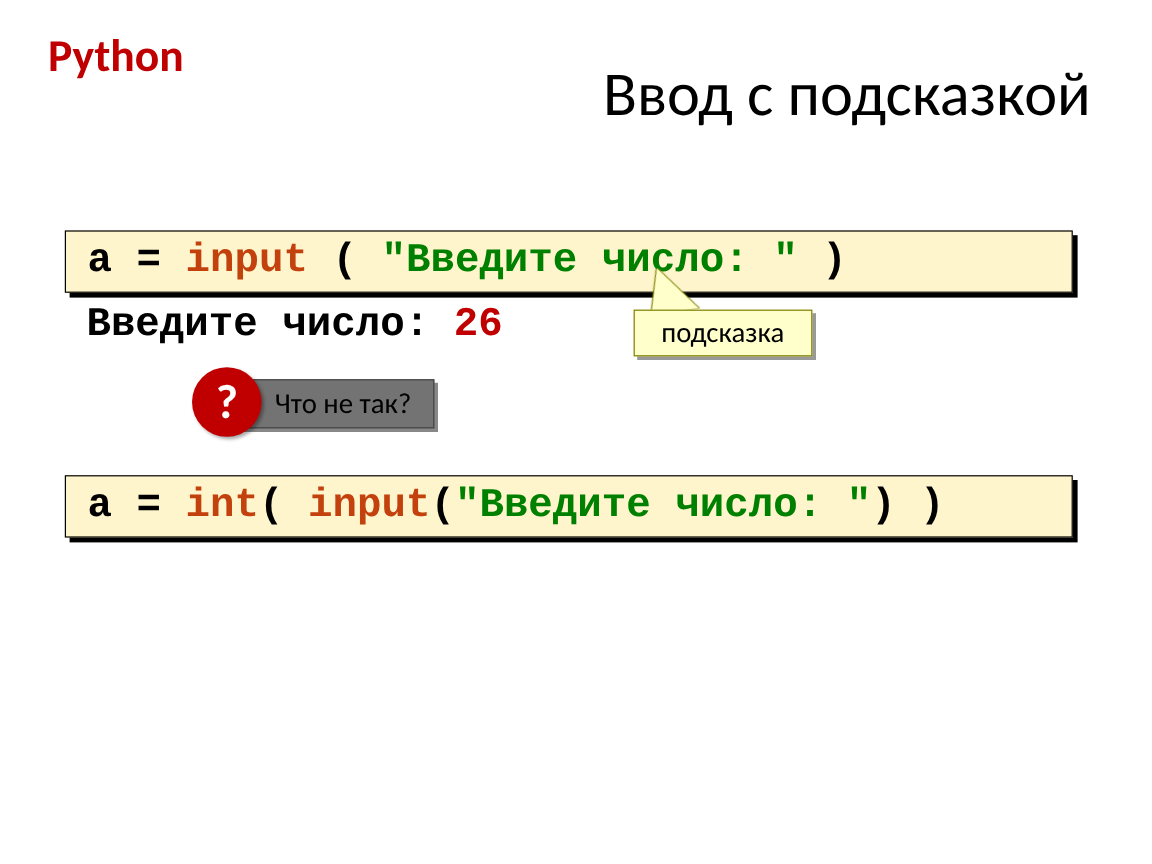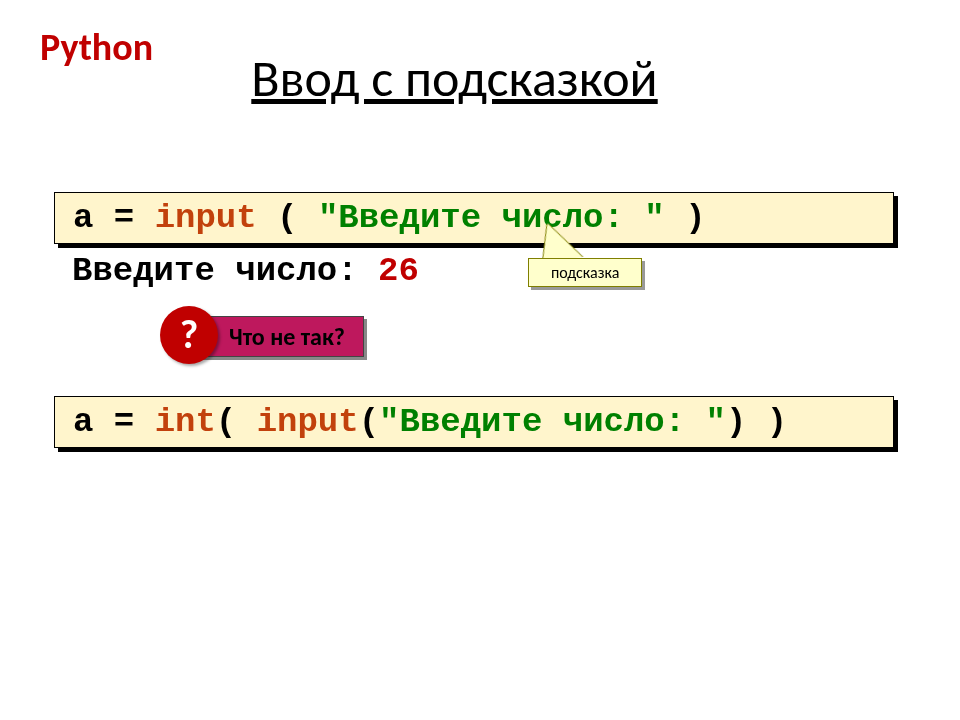--- a/index.html
+++ b/index.html
@@ -17,25 +17,24 @@
     left: 40px;
     color: #c00000;
     font-weight: bold;
     font-size: 38px;
   }
   .slide-title {
     position: absolute;
     top: 46px;
     left: 0;
     width: 909px;
-    text-align: center;
+    text-align: right;
     font-size: 52px;
     color: #000;
     font-weight: 400;
-    text-decoration: underline;
   }
   .code-box {
     position: absolute;
     left: 54px;
     width: 840px;
     background: #fff5cc;
     border: 1px solid #000;
     box-shadow: 4px 4px 0 #000;
     padding: 6px 18px 6px 18px;
     font-family: "Courier New", monospace;
@@ -60,21 +59,21 @@
   }
   .output-line .user-in { color: #c00000; }
   .hint-callout {
     position: absolute;
     top: 258px;
     left: 528px;
     background: #ffffcc;
     border: 1px solid #7f7f00;
     box-shadow: 3px 3px 0 #999;
     padding: 4px 22px;
-    font-size: 16px;
+    font-size: 24px;
     color: #000;
   }
   
   .hint-tail {
     position: absolute;
     top: 222px;
     left: 540px;
     width: 0; height: 0;
     border-left: 10px solid transparent;
     border-right: 30px solid transparent;
@@ -95,28 +94,27 @@
     font-weight: bold;
     text-align: center;
     line-height: 58px;
     z-index: 3;
     box-shadow: 2px 2px 3px rgba(0,0,0,.35);
   }
   .question-box {
     position: absolute;
     top: 316px;
     left: 200px;
-    background: #be185d;
+    background: #737373;
     border: 1px solid #444;
     box-shadow: 3px 3px 0 #888;
     padding: 5px 18px 5px 28px;
     font-size: 24px;
     color: #000;
     z-index: 2;
-    font-weight: bold;
   }
 </style>
 </head>
 <body>
 
 <div class="corner-label">Python</div>
 
 <div class="slide-title">Ввод с подсказкой</div>
 
 <div id="box1" class="code-box"><span>a = </span><span class="kw-blue">input</span><span> ( </span><span class="str-green">"Введите число: "</span><span> )</span></div>

